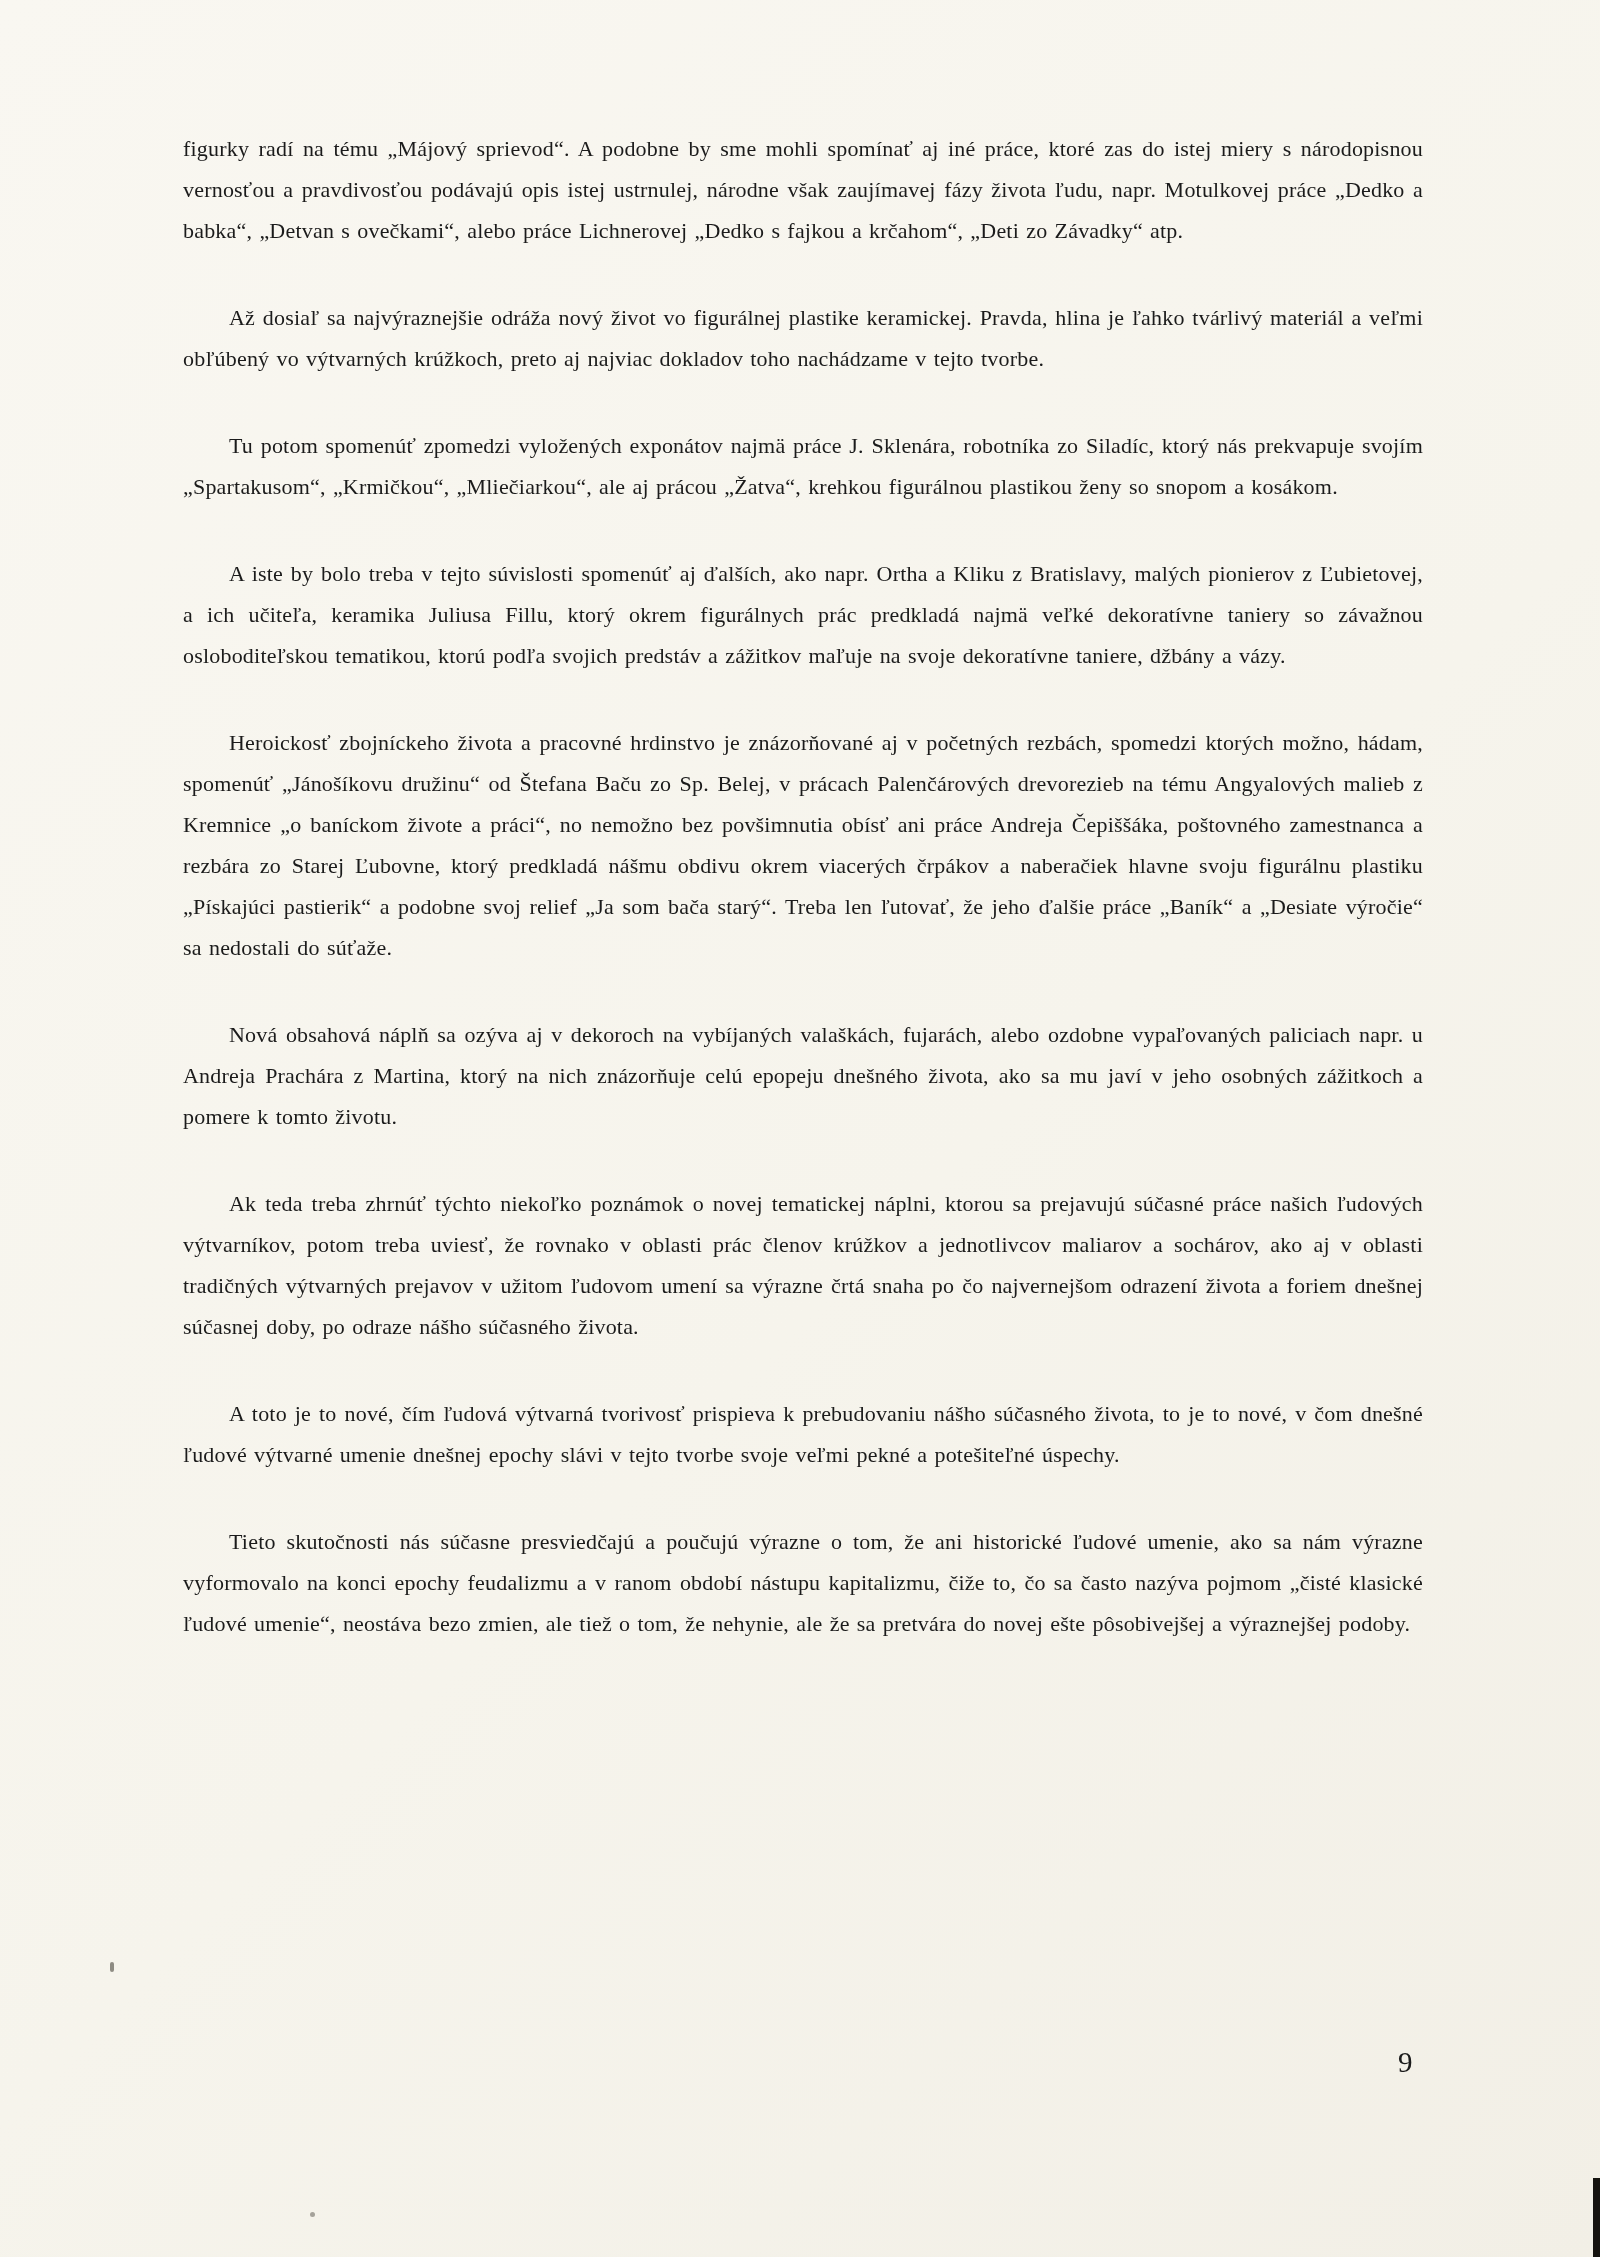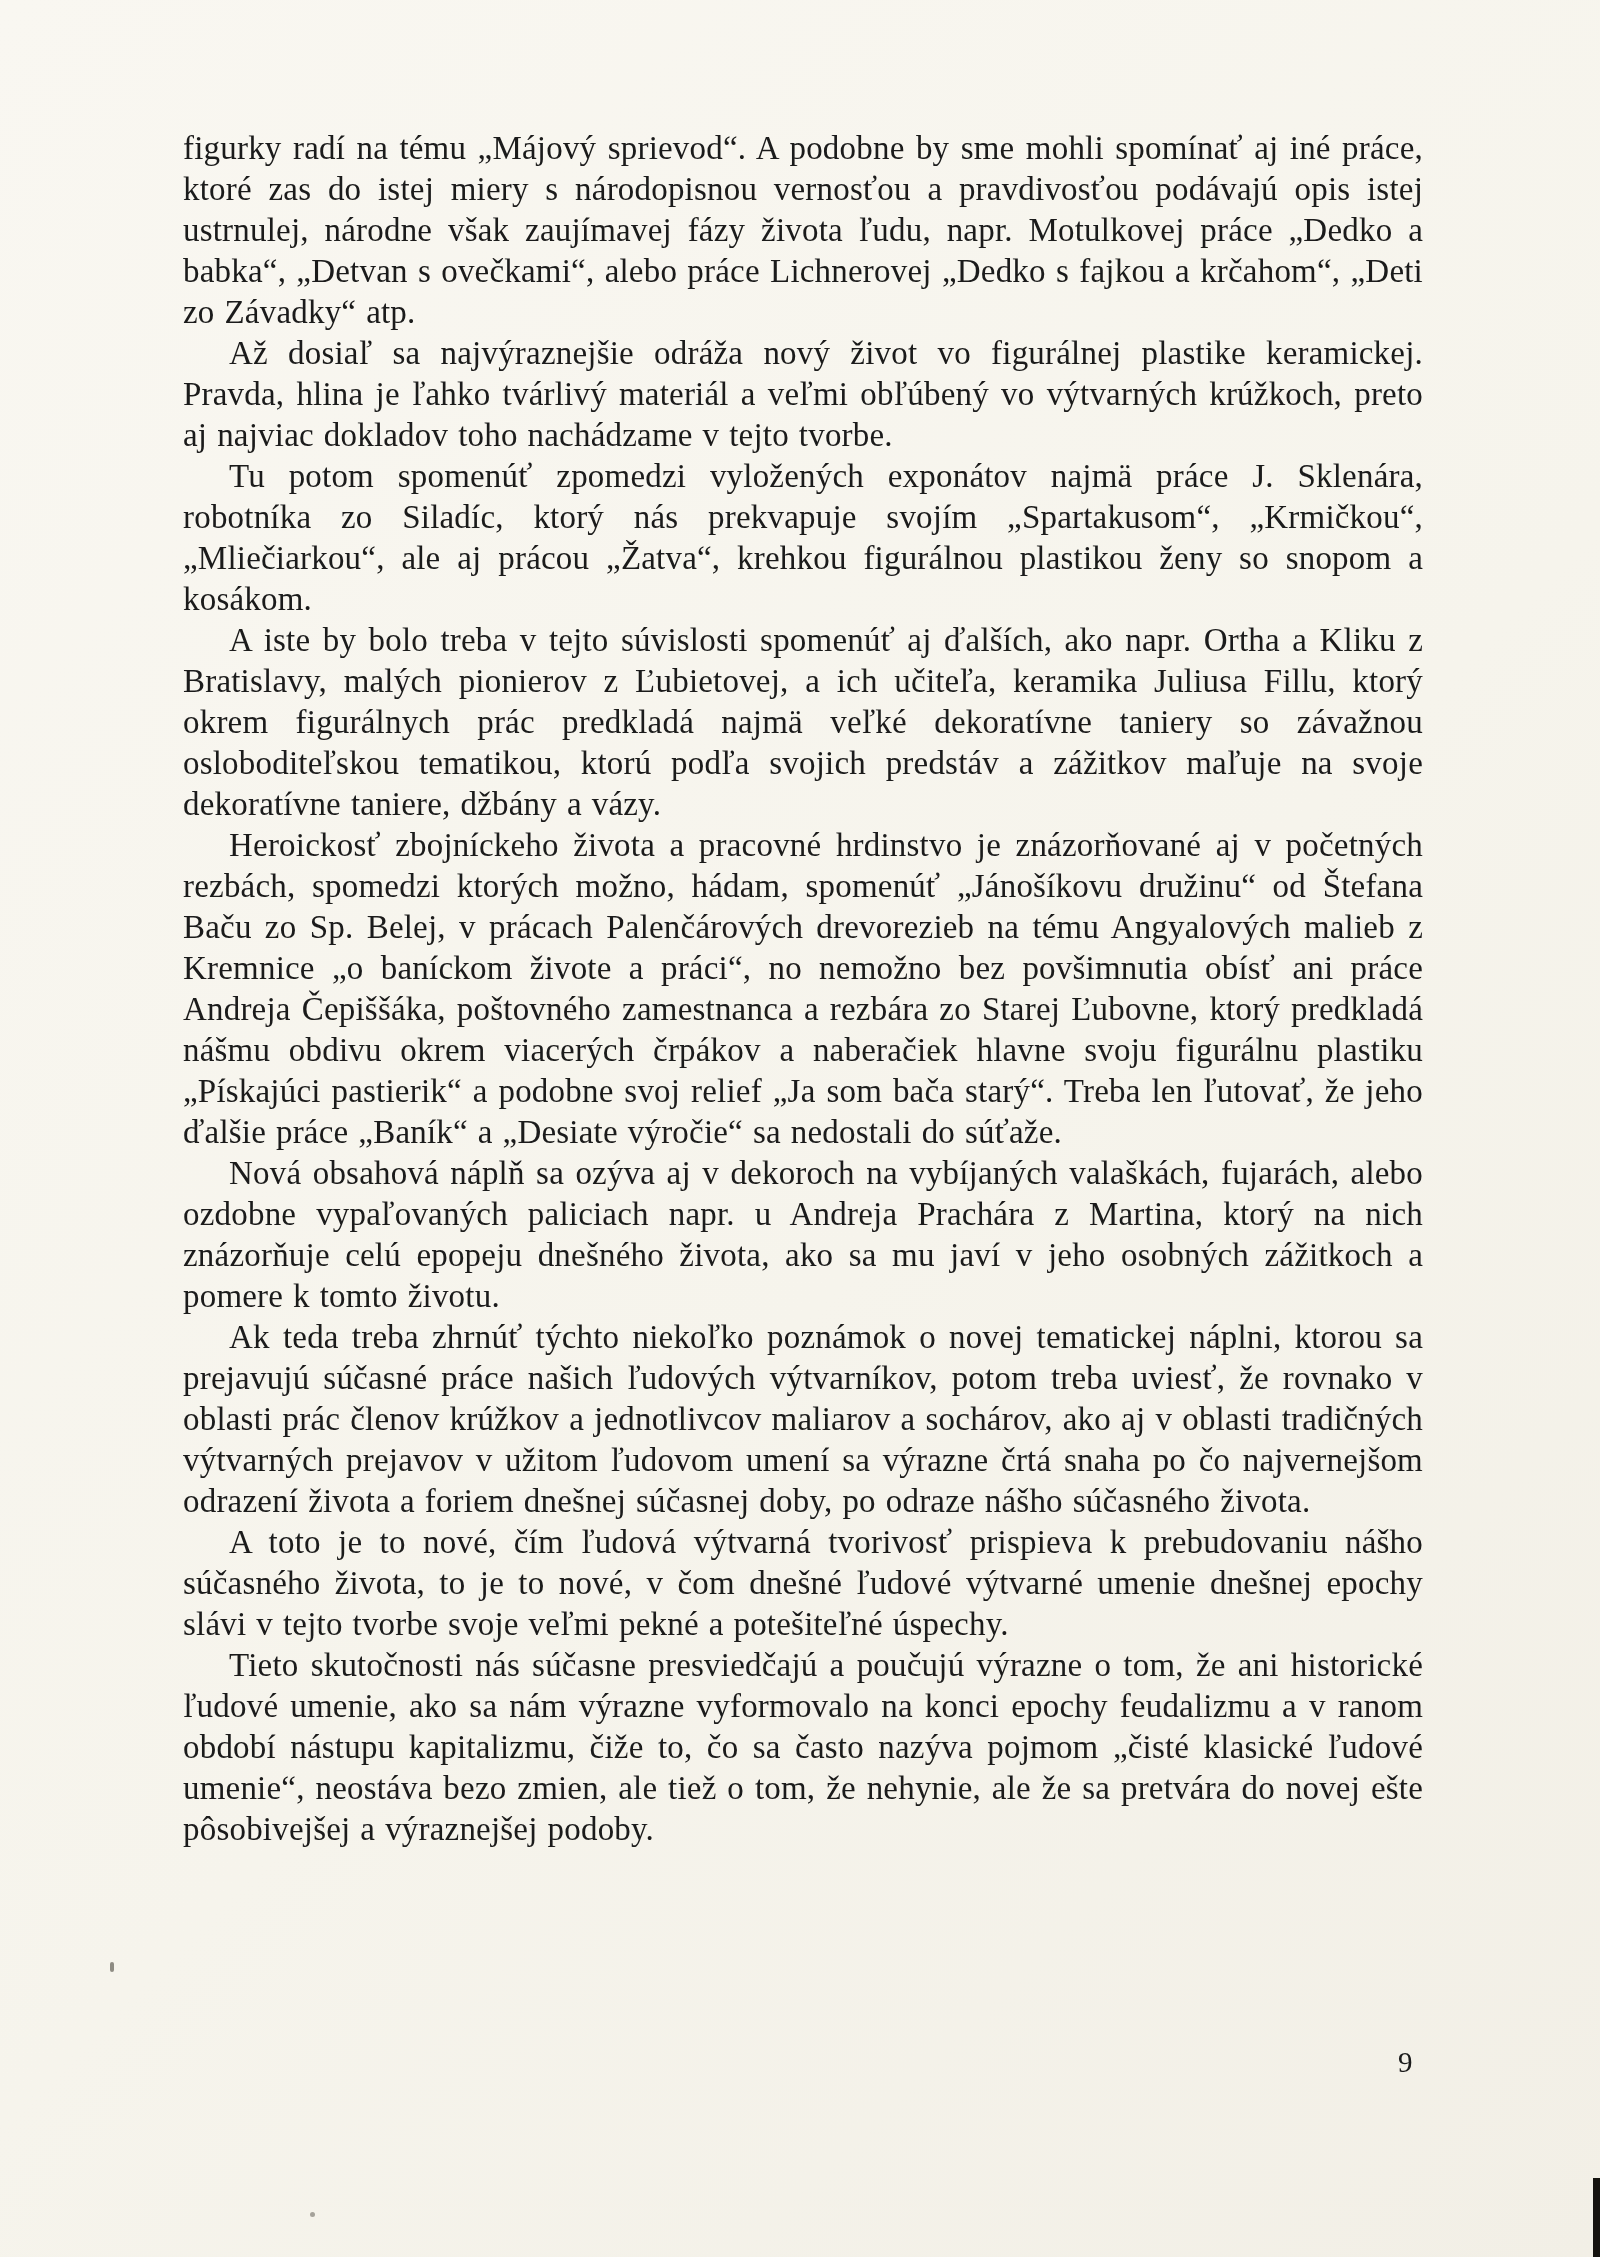--- a/index.html
+++ b/index.html
@@ -18,31 +18,32 @@
     inset: 0;
     background: linear-gradient(135deg, #f9f7f1 0%, #f6f4ec 55%, #f2efe6 100%);
     overflow: hidden;
   }
   .text-block {
     position: absolute;
     left: 183px;
     top: 128px;
     width: 1240px;
     color: #1b1b1b;
-    font-size: 33px;
+    font-size: 22px;
     line-height: 41px;
     text-align: justify;
     letter-spacing: 0.2px;
   }
   .text-block p {
     margin: 0;
     word-spacing: 1.5px;
   }
   .text-block p.indent {
     text-indent: 46px;
+    margin-top: 46px;
   }
   .page-number {
     position: absolute;
     top: 2046px;
     left: 1398px;
     font-size: 29px;
     color: #1b1b1b;
   }
   .edge-artifact {
     position: absolute;

